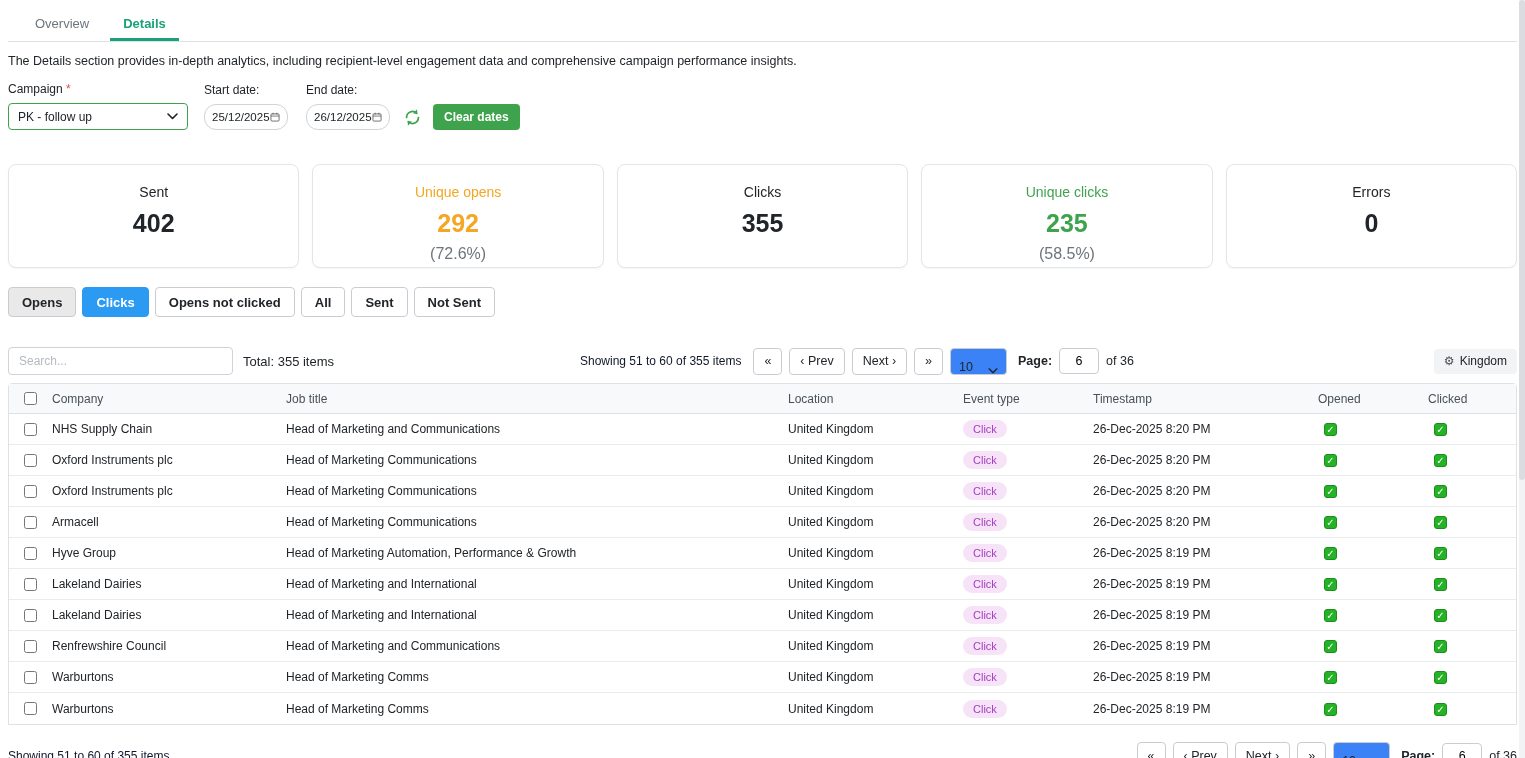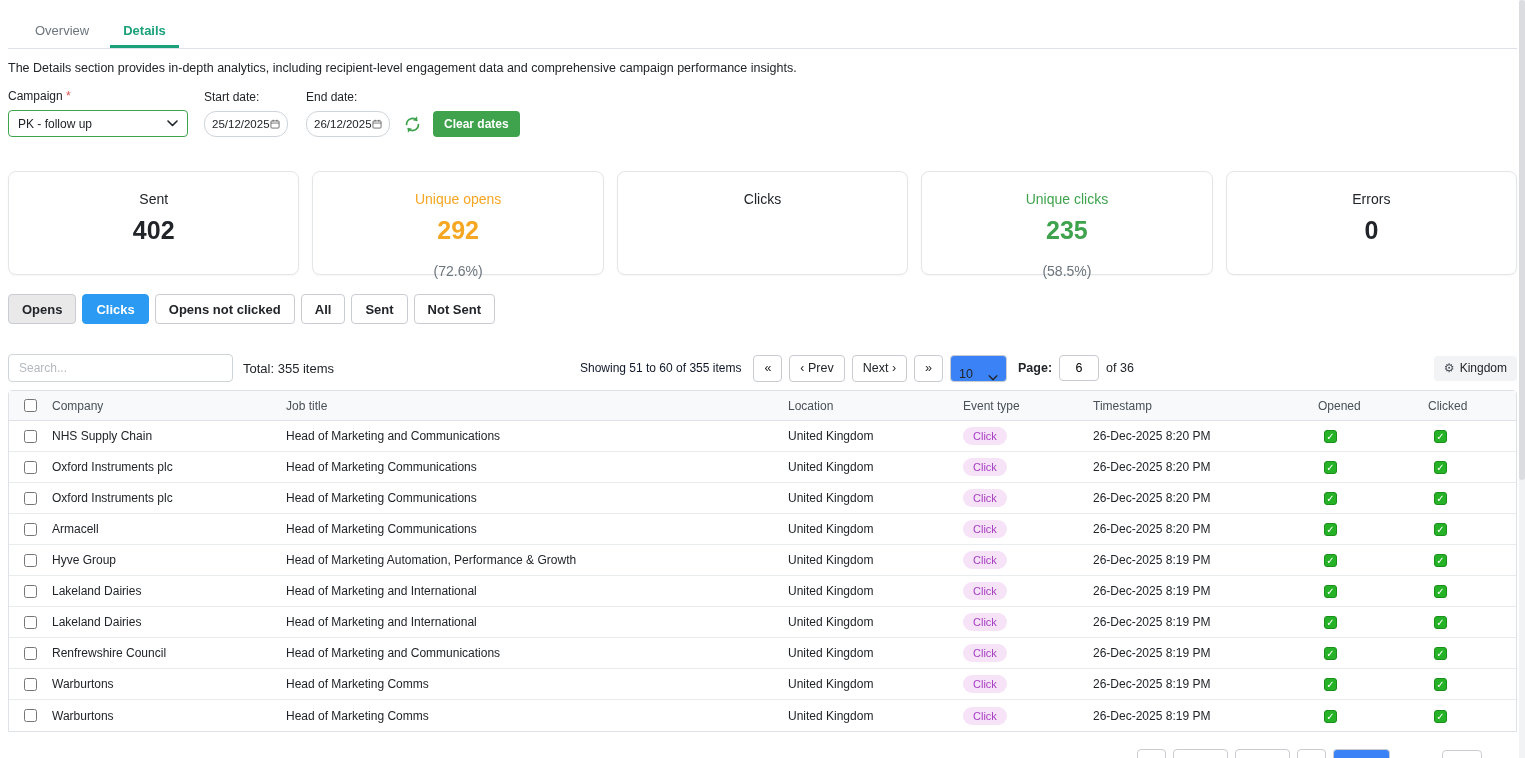--- a/index.html
+++ b/index.html
@@ -2,21 +2,21 @@
 <html><head>
 <meta charset="utf-8">
 <style>
   * { margin:0; padding:0; box-sizing:border-box; }
   html,body { width:1525px; height:758px; overflow:hidden; background:#fff;
     font-family:"Liberation Sans", sans-serif; color:#212529; }
   .page { position:relative; width:1525px; height:758px; padding:0 8px; }
 
   
   .tabs { display:flex; gap:8px; padding-left:14px; border-bottom:1px solid #dee2e6; }
-  .tab { font-size:13px; padding:23px 13px 7px; color:#6c757d; cursor:pointer; border-bottom:3px solid transparent; }
+  .tab { font-size:13px; padding:16px 13px 7px; color:#6c757d; cursor:pointer; border-bottom:3px solid transparent; }
   .tab.active { color:#1aa179; font-weight:700; border-bottom-color:#1aa179; }
 
   .desc { margin-top:12px; font-size:12.5px; color:#212529; }
 
   
   .filters { margin-top:14px; display:flex; align-items:flex-end; }
   .fgroup { display:flex; flex-direction:column; }
   .flabel { font-size:12px; color:#212529; margin-bottom:7px; }
   .req { color:#d9534f; }
   .sel-campaign { width:180px; height:27px; border:1px solid #3fa34d; border-radius:4px;
@@ -28,21 +28,21 @@
   .refresh { margin:0 11px 3px 13px; cursor:pointer; display:flex; }
   .btn-clear { height:26px; background:#3fa34d; color:#fff; border:none; border-radius:4px;
     font-size:12px; font-weight:700; padding:0 11px; cursor:pointer; font-family:inherit; }
 
   
   .cards { margin-top:34px; display:flex; gap:13px; }
   .card { flex:1; height:104px; border:1px solid #e3e6e8; border-radius:8px; background:#fff;
     box-shadow:0 1px 2px rgba(0,0,0,.04); text-align:center; padding-top:19px; }
   .card .ctitle { font-size:14px; }
   .card .cvalue { font-size:25px; font-weight:700; margin-top:9px; }
-  .card .cpct { font-size:14px; color:#6c757d; margin-top:18px; }
+  .card .cpct { font-size:16px; color:#6c757d; margin-top:7px; }
   .c-orange { color:#f5a623; }
   .c-green { color:#3fa34d; }
 
   
   .segments { margin-top:19px; display:flex; gap:6px; }
   .seg { height:30px; border:1px solid #c9cdd1; border-radius:4px; background:#fff; color:#212529;
     font-size:13px; font-weight:600; padding:0 13px; cursor:pointer; font-family:inherit; }
   .seg.gray { background:#e9e9e9; }
   .seg.active { background:#2b9af3; border-color:#2b9af3; color:#fff; }
 
@@ -160,20 +160,21 @@
       <div class="ctitle">Sent</div>
       <div class="cvalue">402</div>
     </div>
     <div class="card">
       <div class="ctitle c-orange">Unique opens</div>
       <div class="cvalue c-orange">292</div>
       <div class="cpct">(72.6%)</div>
     </div>
     <div class="card">
       <div class="ctitle">Clicks</div>
+      <div class="cvalue">355</div>
     </div>
     <div class="card">
       <div class="ctitle c-green">Unique clicks</div>
       <div class="cvalue c-green">235</div>
       <div class="cpct">(58.5%)</div>
     </div>
     <div class="card">
       <div class="ctitle">Errors</div>
       <div class="cvalue">0</div>
     </div>

